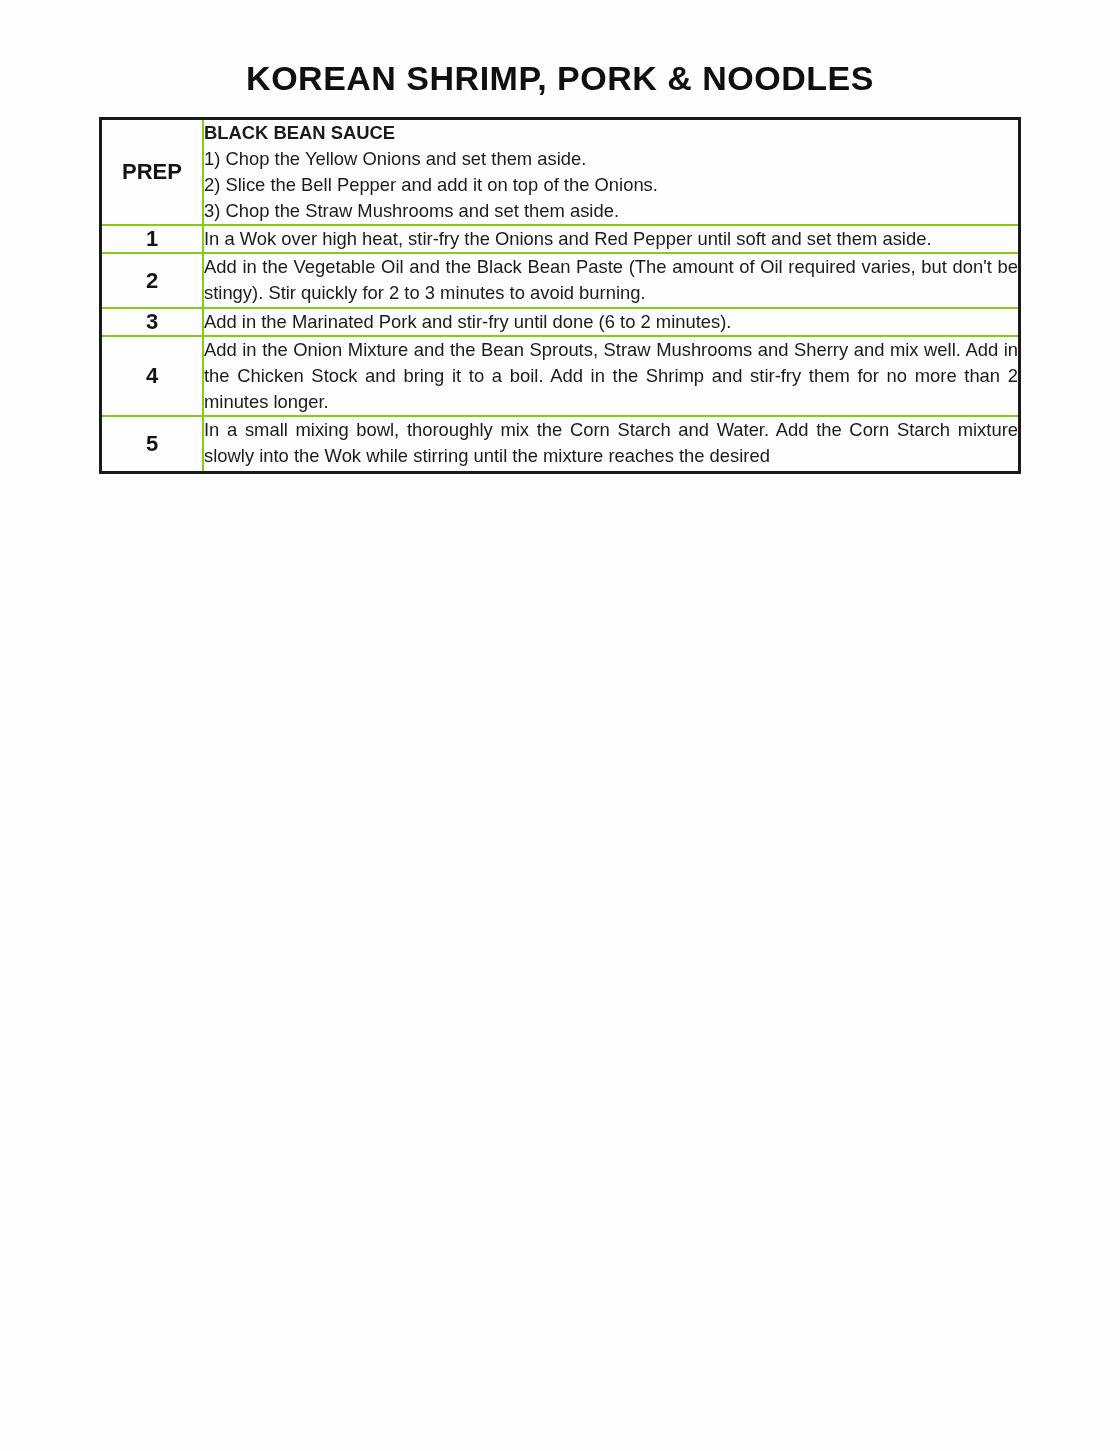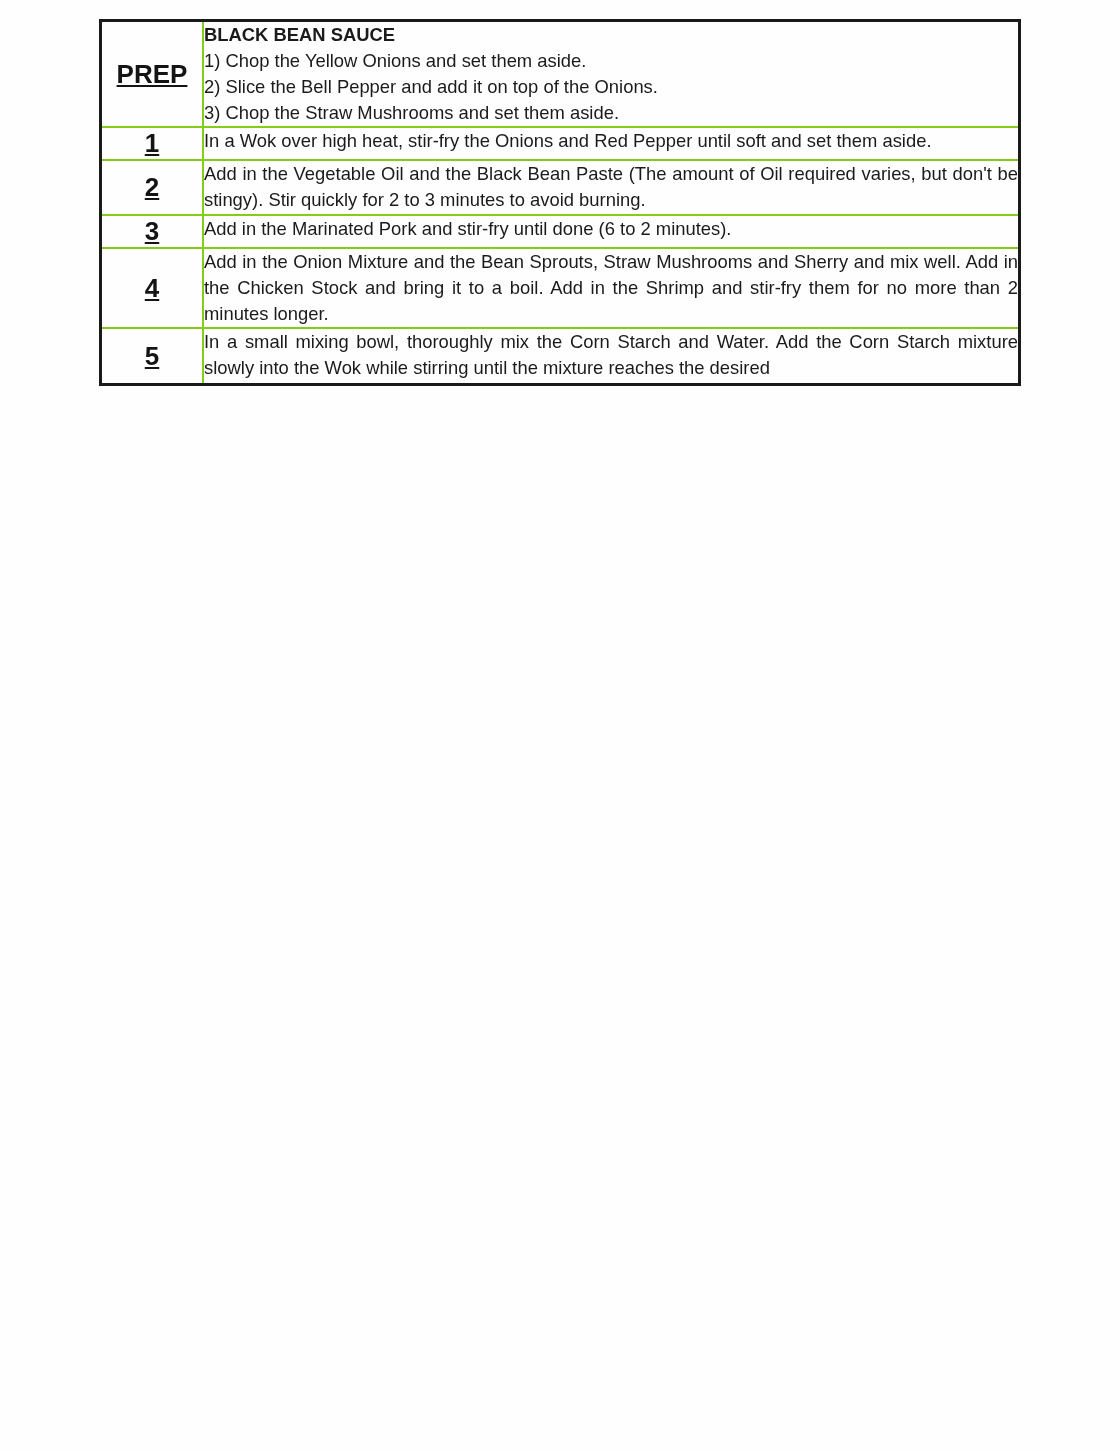--- a/index.html
+++ b/index.html
@@ -37,24 +37,23 @@
   }
   table.recipe td {
     border: 2px solid #84cc16;
     padding: 0;
   }
   td.step-label {
     width: 100px;
     text-align: center;
     vertical-align: middle;
     font-weight: bold;
-    font-size: 26px;
+    font-size: 22px;
     color: #141414;
     padding: 0 2px;
-    text-decoration: underline;
   }
   td.step-content {
     vertical-align: top;
     font-size: 18.4px;
     line-height: 26px;
     color: #1b1b1b;
     padding: 1px 4px 2px 4px;
     text-align: justify;
   }
   td.step-content .heading {
@@ -70,20 +69,21 @@
   tr.row-s3    td { height: 26px;  }
   tr.row-s4    td { height: 78px;  }
   tr.row-s5    td { height: 54px;  }
   tr.row-serve td { height: 49px;  }
 </style>
 </head>
 <body>
 
 <div class="page">
 
+  <h1 class="doc-title">KOREAN SHRIMP, PORK &amp; NOODLES</h1>
 
   <table class="recipe">
     <tbody>
 
       <tr class="row-prep">
         <td class="step-label">PREP</td>
         <td class="step-content">
           <div class="heading">BLACK BEAN SAUCE</div>
           <div class="line">1) Chop the Yellow Onions and set them aside.</div>
           <div class="line">2) Slice the Bell Pepper and add it on top of the Onions.</div>

